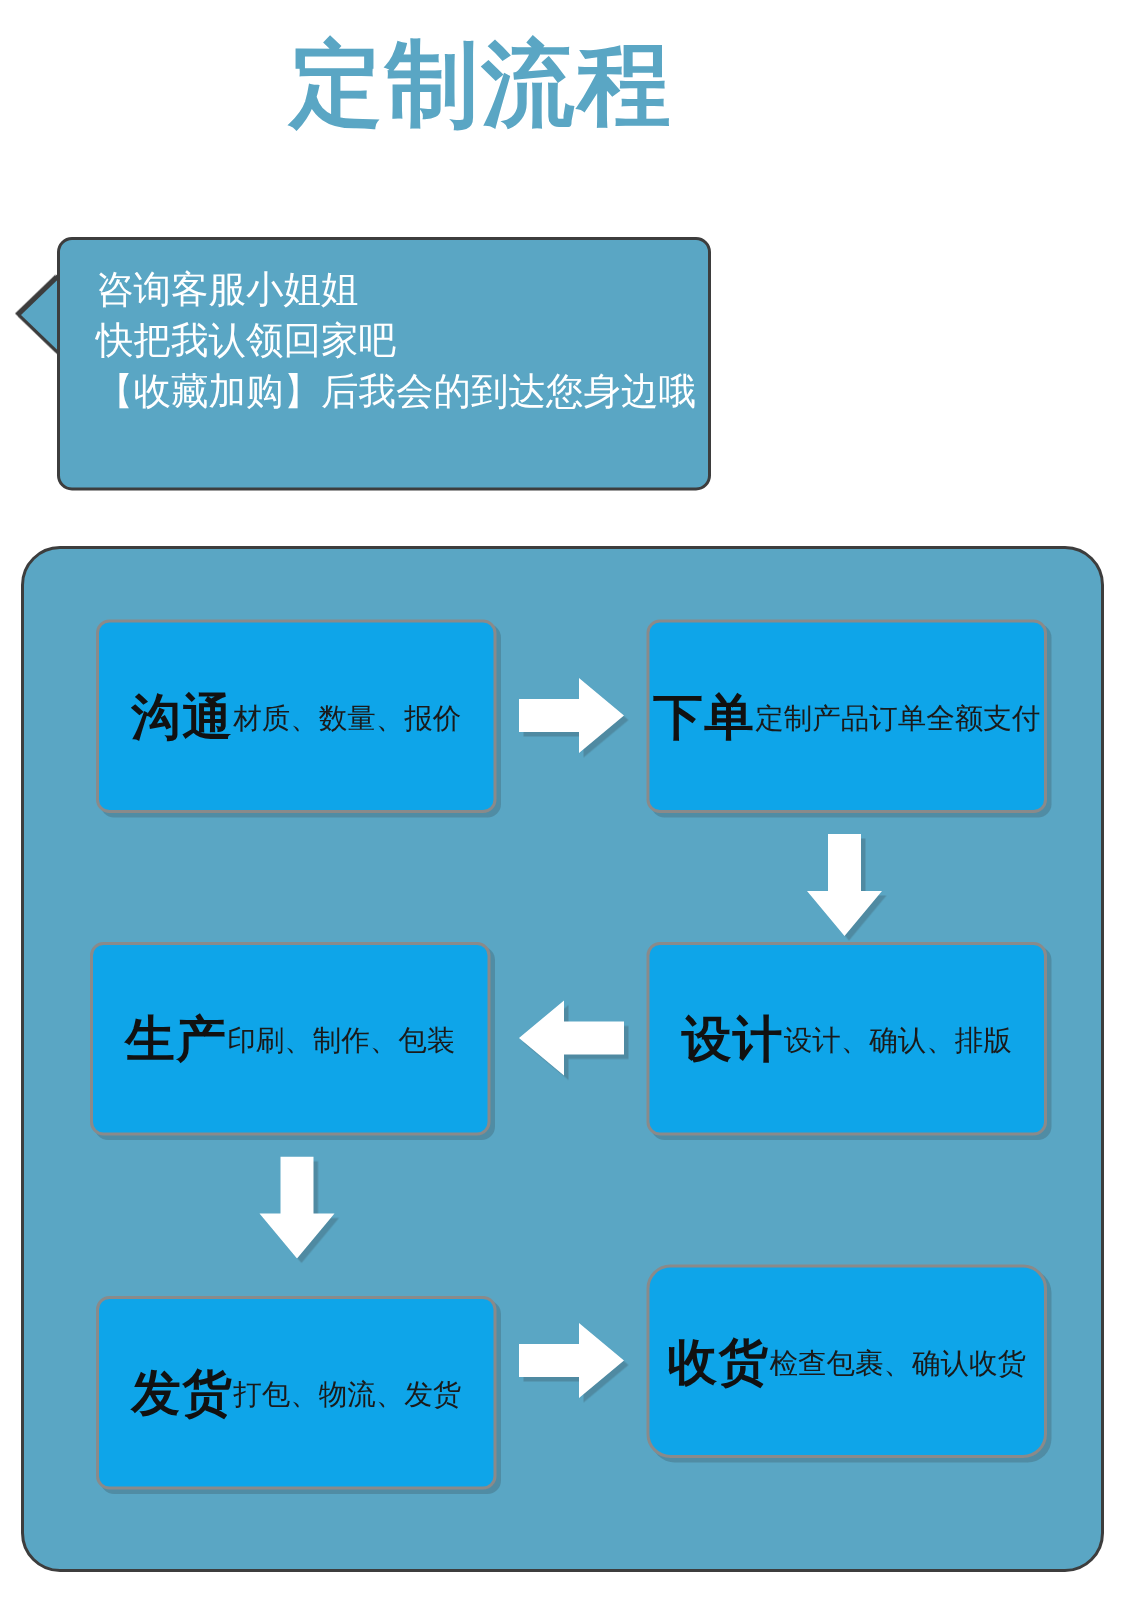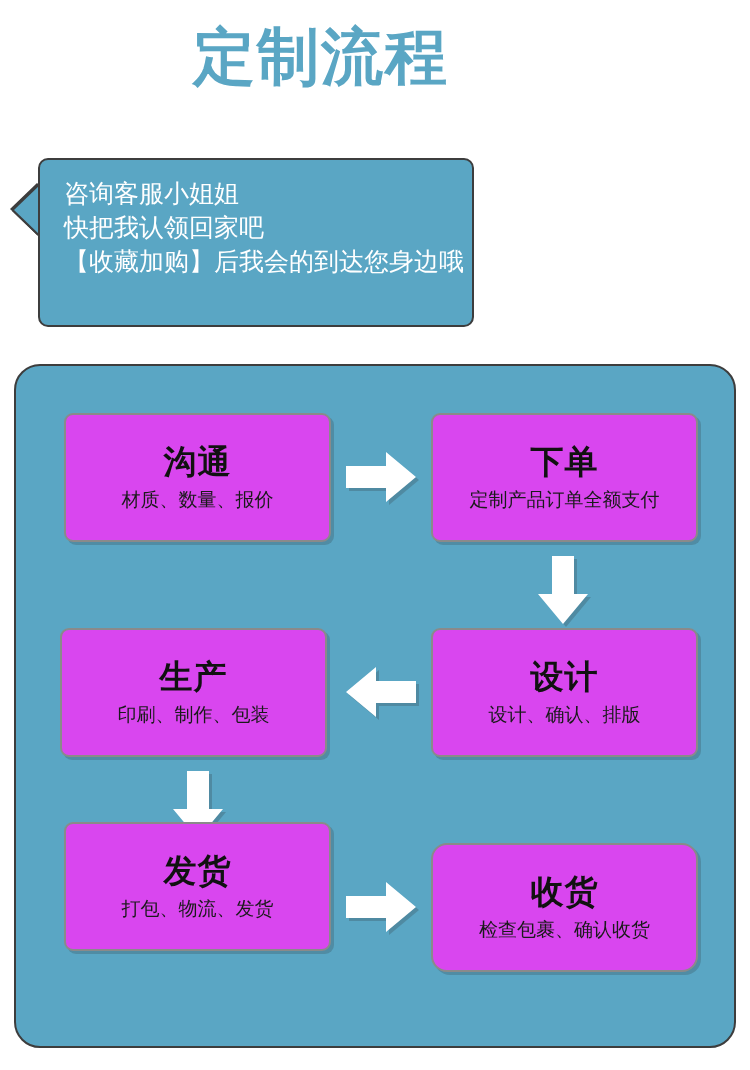--- a/index.html
+++ b/index.html
@@ -86,26 +86,25 @@
     border: 2px solid #3d3d3d;
     border-radius: 26px;
   }
 
   
   .step-card {
     position: absolute;
     width: 267px;
     height: 129px;
     box-sizing: border-box;
-    background: #d946ef;
+    background: #0ea5e9;
     border: 2px solid #8a8a8a;
     border-radius: 9px;
     box-shadow: 3px 3px 0 rgba(40,40,40,0.20);
     display: flex;
-    flex-direction: column;
     align-items: center;
     justify-content: center;
   }
   .step-title {
     font-size: 33px;
     font-weight: bold;
     color: #111111;
     line-height: 40px;
     letter-spacing: 1px;
   }
@@ -114,21 +113,21 @@
     color: #1a1a1a;
     line-height: 28px;
     margin-top: 4px;
   }
 
   
   #card-0 { left: 48px;  top: 47px;  }
   #card-1 { left: 415px; top: 47px; text-align: right;  }
   #card-2 { left: 44px;  top: 262px; }
   #card-3 { left: 415px; top: 262px; }
-  #card-4 { left: 48px;  top: 456px; }
+  #card-4 { left: 48px;  top: 498px; }
   #card-5 { left: 415px; top: 477px; border-radius: 16px; }
 
   
   .arrow {
     position: absolute;
     filter: drop-shadow(3px 3px 0 rgba(40,40,40,0.22));
   }
   .arrow svg { display: block; }
 
   #arrow-right-top    { left: 330px; top: 84px;  }

